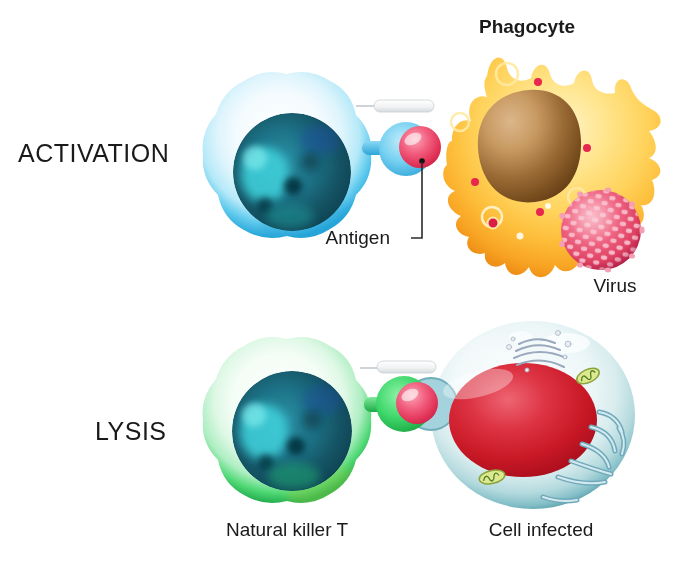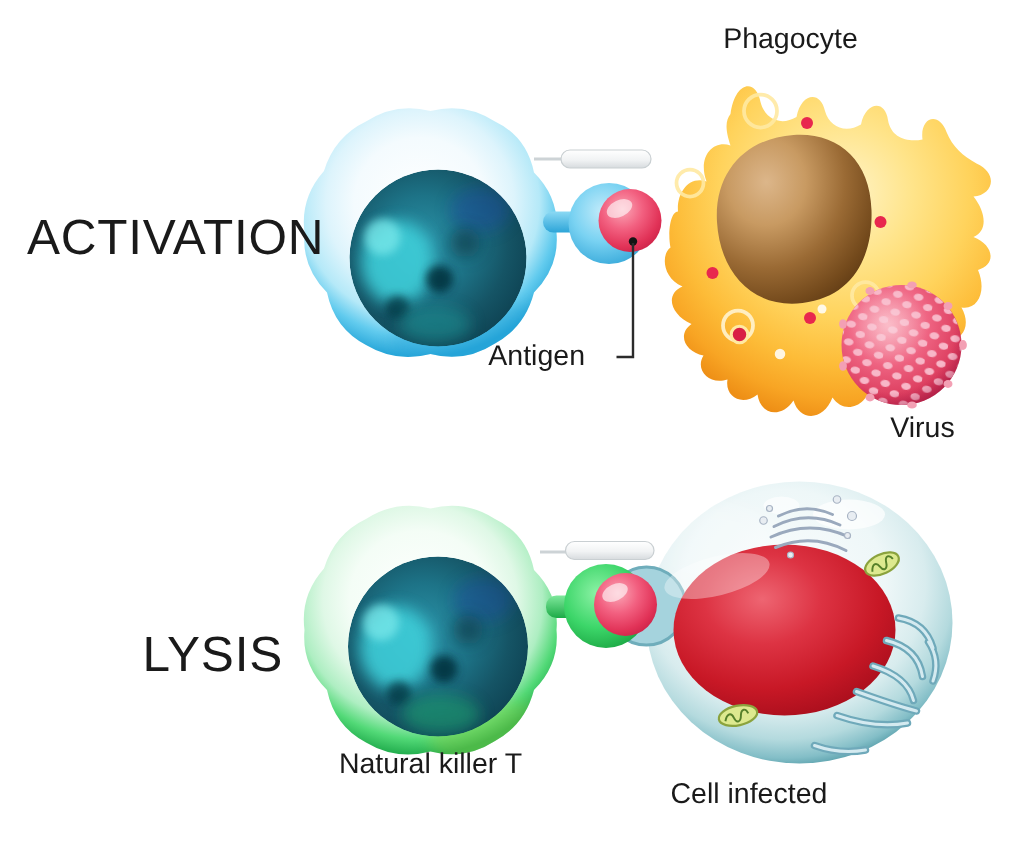--- a/index.html
+++ b/index.html
@@ -2,30 +2,30 @@
 <html><head>
 <meta charset="utf-8">
 <style>
   html,body{margin:0;padding:0;background:#fff;}
   .canvas{
     position:relative;width:673px;height:568px;background:#ffffff;
     overflow:hidden;font-family:"Liberation Sans",sans-serif;
   }
   .art{position:absolute;left:0;top:0;}
   .lbl{position:absolute;color:#1a1a1a;white-space:nowrap;line-height:1.1;}
-  .lbl-big{font-size:33px;letter-spacing:.5px;}
+  .lbl-big{font-size:25px;letter-spacing:.5px;}
   .lbl-med{font-size:19px;}
   #lbl-activation{left:18px;top:140px;}
   #lbl-lysis{left:95px;top:403px;margin-top:15px;}
   #lbl-thelper{left:217px;top:37px;width:140px;text-align:center;}
-  #lbl-phagocyte{left:457px;top:17px;width:140px;text-align:center;}
+  #lbl-phagocyte{left:457px;top:17px;width:140px;text-align:center;font-weight:bold;}
   #lbl-antigen{left:310px;top:228px;width:80px;text-align:right;}
   #lbl-virus{left:575px;top:276px;width:80px;text-align:center;}
-  #lbl-nkt{left:197px;top:500px;width:180px;text-align:center;}
-  #lbl-infected{left:447px;top:520px;width:160px;text-align:left;}
+  #lbl-nkt{left:197px;top:520px;width:180px;text-align:center;}
+  #lbl-infected{left:461px;top:520px;width:160px;text-align:center;}
 </style>
 </head>
 <body>
 
 <div class="canvas">
 
 <svg class="art" width="673" height="568" viewBox="0 0 673 568" xmlns="http://www.w3.org/2000/svg">
   <defs>
     <radialGradient id="gradCyanCell" cx="46%" cy="38%" r="62%">
       <stop offset="0%" stop-color="#ffffff"></stop>

